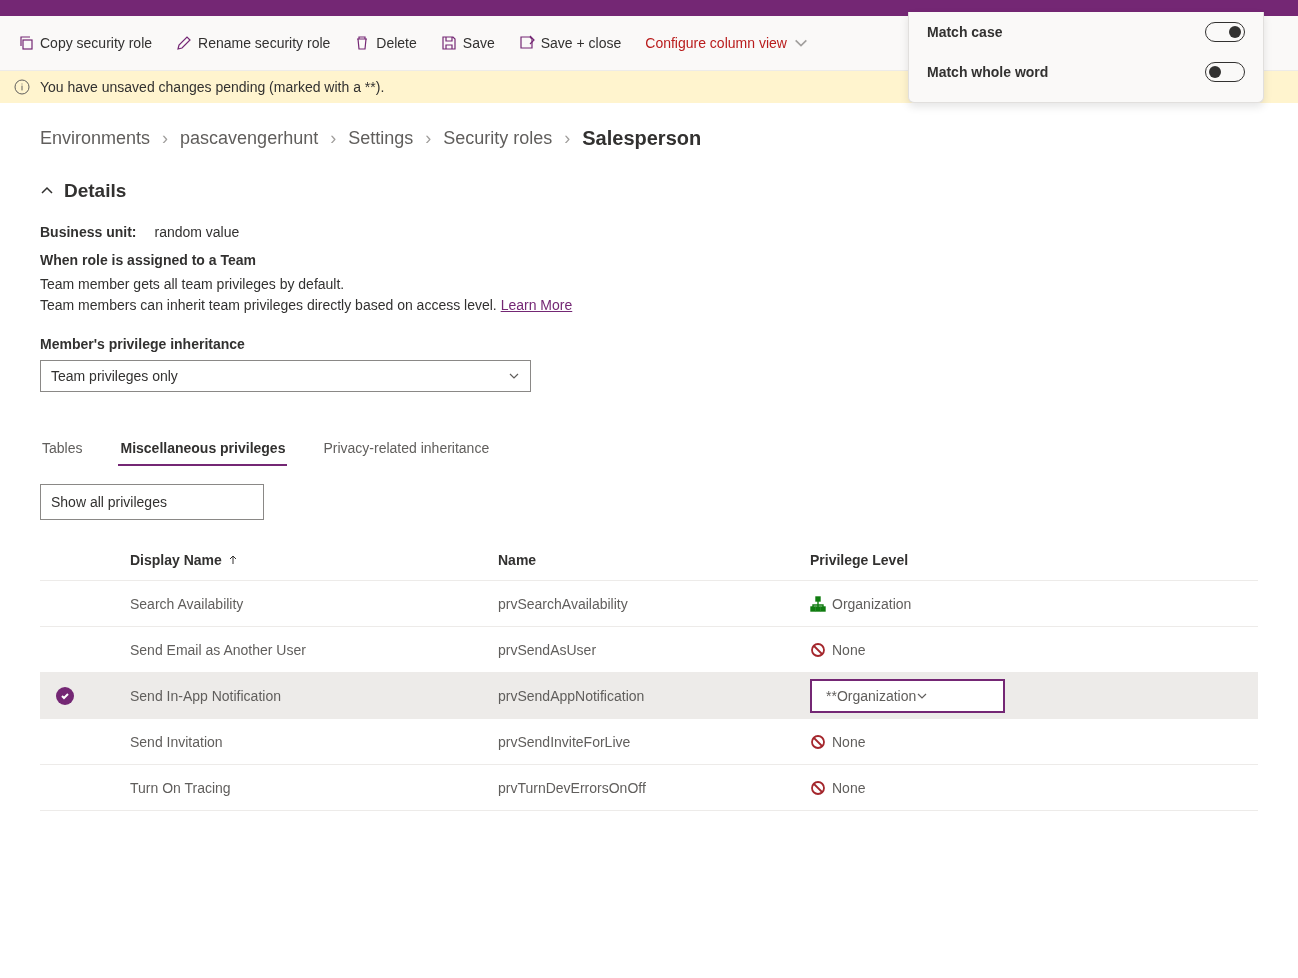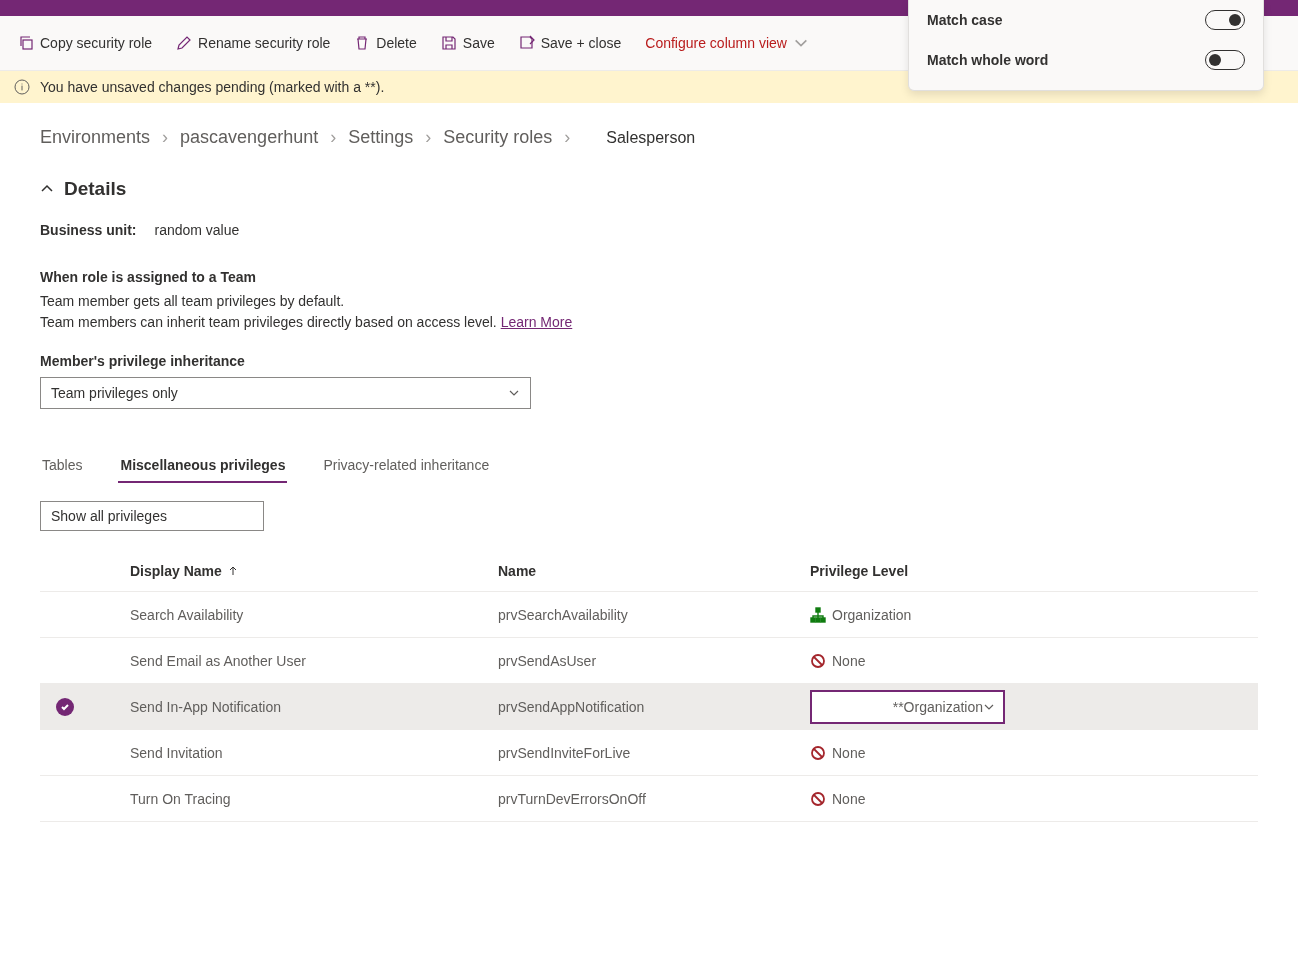--- a/index.html
+++ b/index.html
@@ -8,51 +8,51 @@
   .toolbar { background:#faf9f8; height:55px; display:flex; align-items:center; padding:0 8px; gap:4px; border-bottom:1px solid #edebe9; }
   .tbtn { display:flex; align-items:center; gap:6px; padding:4px 10px; cursor:pointer; color:#323130; }
   .tbtn svg { width:16px; height:16px; }
   .tbtn.disabled { color:#b91c1c; cursor:default; }
   .notice-bar { background:#fff4ce; padding:8px 14px; display:flex; align-items:flex-end; gap:10px; color:#323130; }
   .notice-bar svg { width:16px; height:16px; }
   .content { padding:24px 40px; }
   .breadcrumb { display:flex; align-items:center; gap:12px; font-size:18px; color:#605e5c; flex-wrap:wrap; }
   .breadcrumb .crumb { cursor:pointer; }
   .breadcrumb .sep { color:#a19f9d; }
-  .breadcrumb .current { font-weight:400; color:#323130; font-size:16px;margin-left:24px; }
+  .breadcrumb .current { font-weight:700; color:#323130; font-size:20px; }
   .details-header { display:flex; align-items:center; gap:10px; margin-top:30px; font-weight:600; font-size:19px; cursor:pointer; }
   .details-header svg { width:14px; height:14px; }
   .field-row { margin-top:22px; display:flex; gap:18px; }
   .field-label { font-weight:600; }
-  .section-head { font-weight:600; margin-top:31px; }
+  .section-head { font-weight:600; margin-top:12px; }
   .section-text { margin-top:6px; line-height:1.5; }
   .section-text a { color:#742774; text-decoration:underline; }
   .dropdown { margin-top:8px; width:491px; height:32px; border:1px solid #8a8886; display:flex; align-items:center; justify-content:space-between; padding:0 10px; cursor:pointer; }
   .dropdown svg { width:12px; height:12px; }
   .tabs { display:flex; gap:34px; margin-top:40px; border-bottom:none; }
   .tab { padding:8px 2px; cursor:pointer; color:#605e5c; }
   .tab.active { color:#323130; font-weight:600; border-bottom:2px solid #742774; }
-  .filter-dd { margin-top:18px; width:224px; height:30px; border:1px solid #8a8886; display:flex; align-items:center; justify-content:space-between; padding:0 10px; cursor:pointer; }
+  .filter-dd { margin-top:18px; width:224px; height:36px; border:1px solid #8a8886; display:flex; align-items:center; justify-content:space-between; padding:0 10px; cursor:pointer; }
   .table { margin-top:20px; }
   .thead { display:flex; border-bottom:1px solid #edebe9; padding:12px 0; font-weight:600; }
   .col-check { width:48px; padding-left:16px; }
   .col-dn { width:410px; padding-left:42px; display:flex; align-items:center; gap:6px; }
   .col-name { width:312px; }
   .col-priv { flex:1; }
   .th-sort svg { width:10px; height:10px; }
   .trow { display:flex; align-items:center; border-bottom:1px solid #edebe9; min-height:46px; color:#605e5c; }
   .trow.selected { background:#edebe9; }
   .trow .cell { display:flex; align-items:center; }
   .check-circle { width:18px; height:18px; border-radius:50%; background:#742774; display:flex; align-items:center; justify-content:center; }
   .check-circle svg { width:10px; height:10px; }
   .priv-cell { display:flex; align-items:center; gap:6px; }
   .priv-cell svg { width:16px; height:16px; }
-  .priv-select { border:2px solid #742774; height:34px; width:195px; display:flex; align-items:center; justify-content:flex-end; padding:0 8px; cursor:pointer; background:#fff; }
+  .priv-select { border:2px solid #742774; height:34px; width:195px; display:flex; align-items:center; justify-content:flex-start; padding:0 8px; cursor:pointer; background:#fff; }
   .priv-select .label-wrap { display:flex; align-items:center; gap:6px; }
-  .float-panel { position:absolute; top:0; right:34px; width:356px; background:#faf9f8; border:1px solid #e1dfdd; border-top:none; box-shadow:0 4px 8px rgba(0,0,0,0.1); border-radius:0 0 6px 6px; padding:0 18px 10px 18px; }
+  .float-panel { position:absolute; top:12px; right:34px; width:356px; background:#faf9f8; border:1px solid #e1dfdd; border-top:none; box-shadow:0 4px 8px rgba(0,0,0,0.1); border-radius:0 0 6px 6px; padding:0 18px 10px 18px; }
   .fp-row { display:flex; justify-content:space-between; align-items:center; height:40px; font-weight:600; }
   .toggle { width:40px; height:20px; border:1px solid #323130; border-radius:20px; position:relative; cursor:pointer; }
   .toggle .knob { width:12px; height:12px; background:#323130; border-radius:50%; position:absolute; top:3px; }
   .toggle.on .knob { right:3px; }
   .toggle.off .knob { left:3px; }
 </style>
 </head>
 <body>
 
 <div class="purple-bar"></div>

